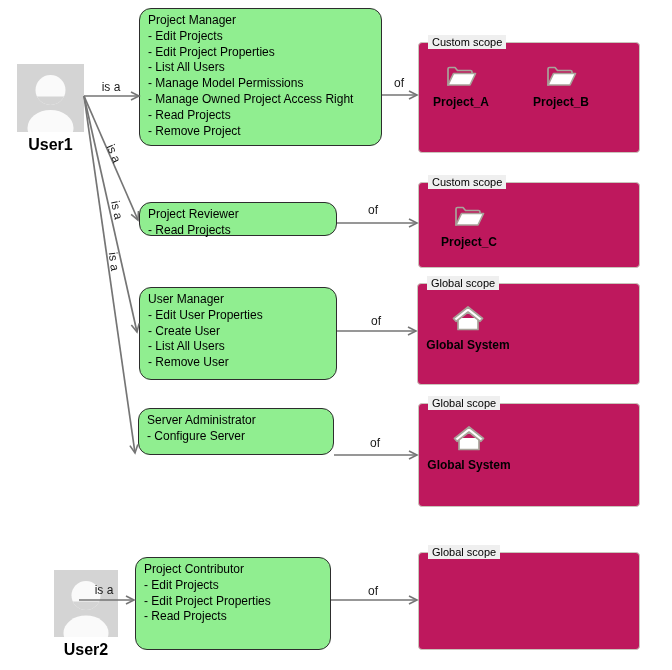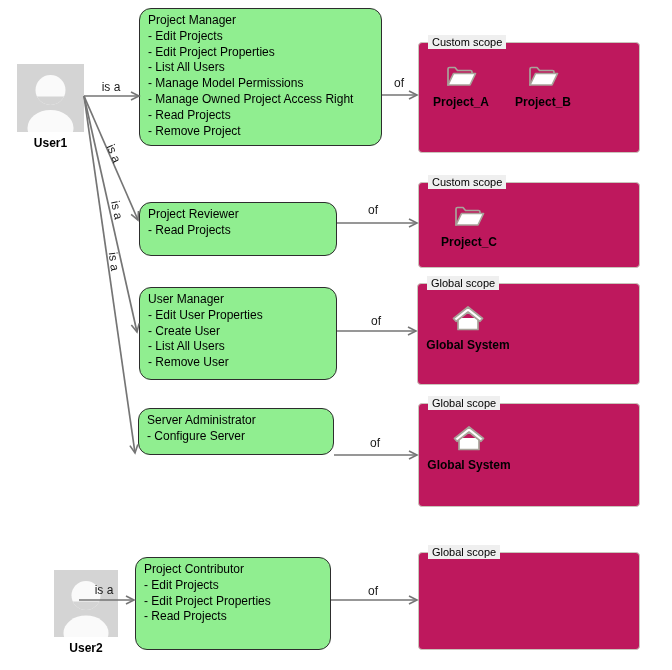--- a/index.html
+++ b/index.html
@@ -6,44 +6,44 @@
     --role-fill:#90ee90; --role-border:#2d2d2d; --scope-border:#c9c5bb;
     --arrow:#757575; --legend-bg:#efefef; --avatar-bg:#d4d4d4; --icon-stroke:#a8a39a;
   }
   html,body{margin:0;padding:0;background:#fff;}
   body{font-family:"Liberation Sans",sans-serif;color:#000;}
   #canvas{position:relative;width:672px;height:670px;background:#fff;overflow:hidden;}
 
   
   .user-node{position:absolute;text-align:center;}
   .user-node svg{display:block;}
-  .user-label{font-size:12px;font-weight:bold;margin-top:4px;}
+  .user-label{font-size:16px;font-weight:bold;margin-top:4px;}
 
   
   .role-box{position:absolute;background:var(--role-fill);border:1.5px solid var(--role-border);
     border-radius:12px;box-sizing:border-box;padding:4px 8px 0 8px;font-size:12px;line-height:15.8px;}
   .role-title{white-space:nowrap;}
   .role-line{white-space:nowrap;}
 
   
   .scope-box{position:absolute;background:#be185d;border:1px solid var(--scope-border);
     border-radius:4px;box-sizing:border-box;}
   .legend{position:absolute;top:-8px;left:9px;background:var(--legend-bg);
     padding:0 4px;font-size:11px;line-height:14px;white-space:nowrap;}
-  .scope-items{display:flex;gap:6px;padding:20px 0 0 12px;}
+  .scope-items{display:flex;gap:24px;padding:20px 0 0 12px;}
   .scope-items.two{padding-left:4px;}
   .scope-item{width:76px;display:flex;flex-direction:column;align-items:center;}
   .scope-item svg{display:block;}
   .scope-item-label{margin-top:6px;font-size:12px;font-weight:bold;white-space:nowrap;}
 
   
   #user-0{left:17px;top:64px;width:67px;}
   #user-1{left:15px;top:570px;width:64px;margin-left:39px;}
   #role-0{left:139px;top:8px;width:243px;height:138px;}
-  #role-1{left:139px;top:202px;width:198px;height:54px;}
+  #role-1{left:139px;top:202px;width:198px;height:34px;}
   #role-2{left:139px;top:287px;width:198px;height:93px;}
   #role-3{left:138px;top:408px;width:196px;height:47px;}
   #role-4{left:135px;top:557px;width:196px;height:93px;}
   #scope-0{left:418px;top:42px;width:222px;height:111px;}
   #scope-1{left:418px;top:182px;width:222px;height:86px;}
   #scope-2{left:417px;top:283px;width:223px;height:102px;}
   #scope-3{left:418px;top:403px;width:222px;height:104px;}
   #scope-4{left:418px;top:552px;width:222px;height:98px;}
 
   

